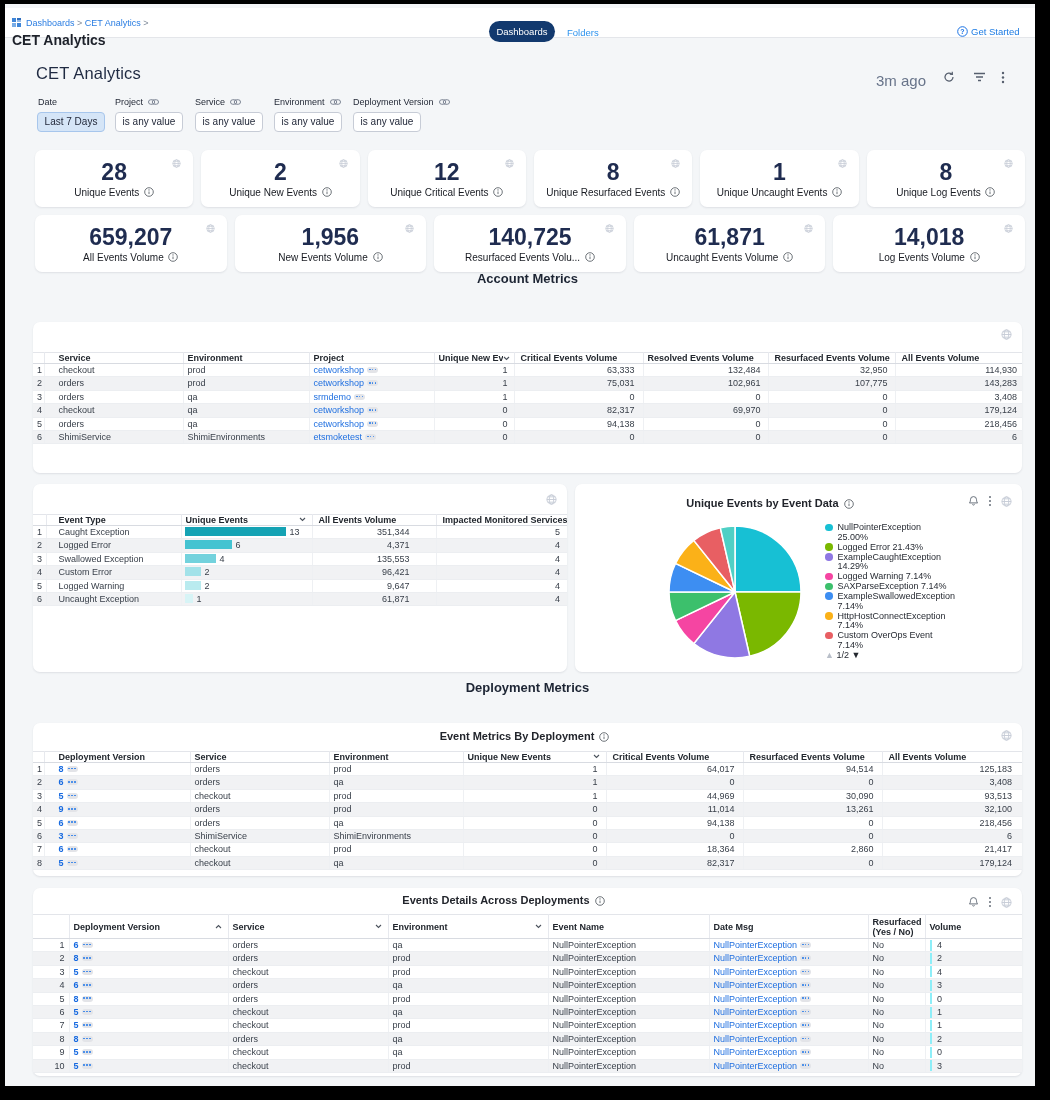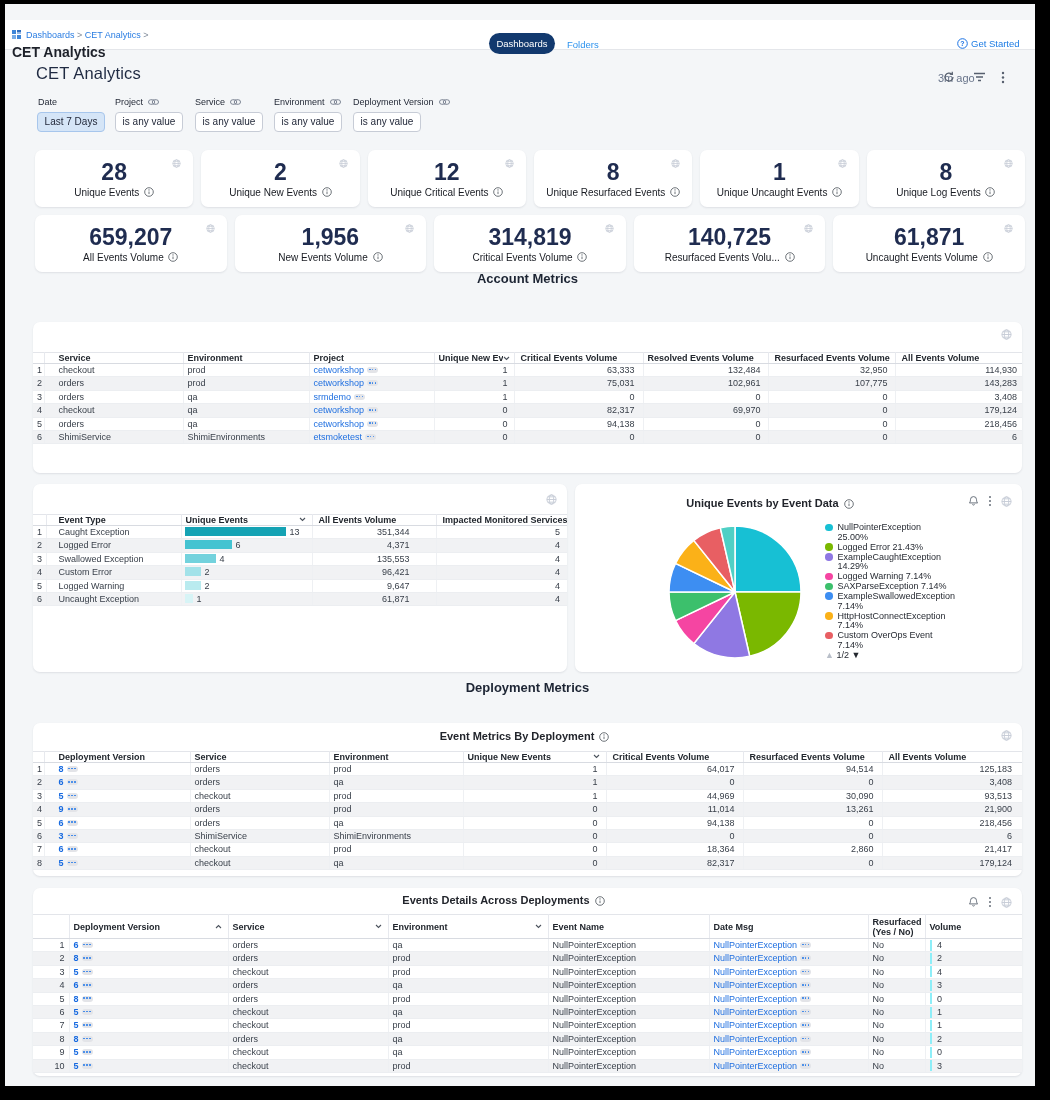--- a/index.html
+++ b/index.html
@@ -1,26 +1,26 @@
 <!DOCTYPE html>
 <html><head>
 <meta charset="utf-8">
 <style>
 *{margin:0;padding:0;box-sizing:border-box}
 html,body{width:1050px;height:1100px;background:#000;font-family:"Liberation Sans",sans-serif;-webkit-font-smoothing:antialiased}
 #page{position:absolute;left:5px;top:4px;width:1030px;height:1082px;background:#f4f6f8;overflow:hidden}
-#topbar{position:absolute;left:0;top:16px;width:1030px;height:30px;background:#fff;border-bottom:1px solid #e4e6ea}
+#topbar{position:absolute;left:0;top:4px;width:1030px;height:30px;background:#fff;border-bottom:1px solid #e4e6ea}
 .abs{position:absolute}
 .crumb{font-size:9px;color:#2a7de2;font-weight:400}
 .crumbsep{color:#7f8a99;font-weight:400}
 #pagetitle{left:7px;top:24px;font-size:14px;font-weight:700;color:#1d212a}
 #dashpill{left:484px;top:13px;width:66px;height:21px;background:#12396e;border-radius:11px;color:#fff;font-size:9.5px;font-weight:400;text-align:center;line-height:21px}
 #folders{left:562px;top:19px;font-size:9.5px;font-weight:400;color:#2e93ee}
 #dashtitle{left:31px;top:60px;font-size:16.5px;font-weight:400;color:#1f2a42;letter-spacing:0.2px}
-#agotxt{left:933px;top:68px;font-size:11px;color:#68748a}
+#agotxt{left:871px;top:68px;font-size:15px;color:#68748a}
 .flabel{font-size:9px;font-weight:400;color:#252b38;top:93px}
 .flabel svg{vertical-align:-2px;margin-left:5px}
 .fbtn{top:108px;width:68px;height:20px;border-radius:4px;background:#fff;border:1px solid #c7ccd6;font-size:10px;color:#23293a;text-align:center;line-height:18px}
 .fbtn.sel{background:#d5e5f7;border-color:#a7c6ec;font-weight:400}
 .tilerow{position:absolute;left:30px;width:990px;height:57px;display:flex;gap:8px}
 .tile{flex:1;background:#fff;border-radius:7px;box-shadow:0 1px 2px rgba(30,40,60,0.10);position:relative;text-align:center}
 .tile .num{font-size:23px;font-weight:700;color:#1f2c50;margin-top:10px;line-height:24px;letter-spacing:0}
 .tile .lbl{font-size:10px;font-weight:400;color:#181b22;margin-top:2.5px;white-space:nowrap}
 .sechead{position:absolute;left:28px;width:989px;text-align:center;font-size:13px;font-weight:700;color:#1c2433}
 .card{position:absolute;background:#fff;border-radius:7px;box-shadow:0 1px 2px rgba(30,40,60,0.10)}
@@ -204,40 +204,40 @@
   <div class="tile">
         <div class="num">1,956</div>
         <div class="lbl">New Events Volume <svg class="ici" width="10" height="10">
             <use href="#info"></use>
           </svg></div>
         <svg width="11" height="11">
           <use href="#globe"></use>
         </svg>
       </div>
   <div class="tile">
-        <div class="num">314,819</div>
-        <div class="lbl">Critical Events Volume <svg class="ici" width="10" height="10">
-            <use href="#info"></use>
-          </svg></div>
-        <svg width="11" height="11">
-          <use href="#globe"></use>
-        </svg>
-      </div>
-  <div class="tile">
         <div class="num">140,725</div>
         <div class="lbl">Resurfaced Events Volu... <svg class="ici" width="10" height="10">
             <use href="#info"></use>
           </svg></div>
         <svg width="11" height="11">
           <use href="#globe"></use>
         </svg>
       </div>
   <div class="tile">
         <div class="num">61,871</div>
         <div class="lbl">Uncaught Events Volume <svg class="ici" width="10" height="10">
+            <use href="#info"></use>
+          </svg></div>
+        <svg width="11" height="11">
+          <use href="#globe"></use>
+        </svg>
+      </div>
+  <div class="tile">
+        <div class="num">14,018</div>
+        <div class="lbl">Log Events Volume <svg class="ici" width="10" height="10">
             <use href="#info"></use>
           </svg></div>
         <svg width="11" height="11">
           <use href="#globe"></use>
         </svg>
       </div>
 </div>
 
 <div class="sechead" style="top:267px">Account Metrics</div>
 
@@ -518,21 +518,21 @@
             <td class="r" style="padding-right:10px">93,513</td>
           </tr>
     <tr class="alt">
             <td class="rn">4</td>
             <td style="padding-left:14px"><span class="lnkb">9</span><span class="pill"><i></i><i></i><i></i></span></td>
             <td>orders</td>
             <td>prod</td>
             <td class="r" style="padding-right:8px">0</td>
             <td class="r" style="padding-right:8px">11,014</td>
             <td class="r" style="padding-right:8px">13,261</td>
-            <td class="r" style="padding-right:10px">21,900</td>
+            <td class="r" style="padding-right:10px">32,100</td>
           </tr>
     <tr>
             <td class="rn">5</td>
             <td style="padding-left:14px"><span class="lnkb">6</span><span class="pill"><i></i><i></i><i></i></span></td>
             <td>orders</td>
             <td>qa</td>
             <td class="r" style="padding-right:8px">0</td>
             <td class="r" style="padding-right:8px">94,138</td>
             <td class="r" style="padding-right:8px">0</td>
             <td class="r" style="padding-right:10px">218,456</td>

